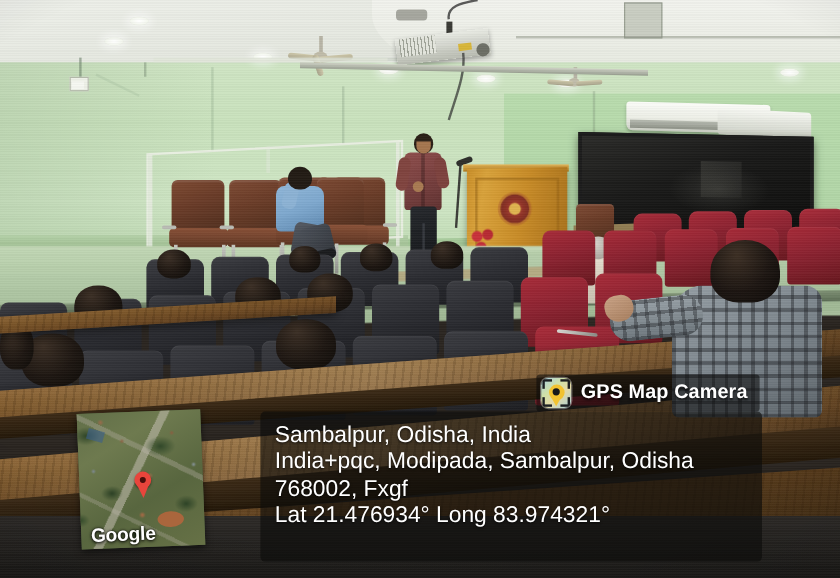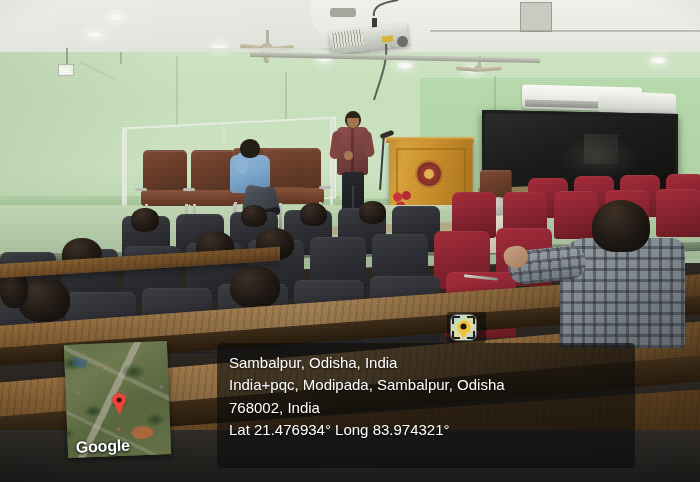--- a/index.html
+++ b/index.html
@@ -497,21 +497,21 @@
   }
 
   .gmc-panel {
     position:absolute; left:217px; top:343px; width:418px; height:125px;
     background:rgba(12,11,10,.62);
     border-radius:4px;
     padding:9px 0 0 12px;
     box-sizing:border-box;
   }
   .gmc-line {
-    color:#fff; font-size:15px; line-height:22.3px;
+    color:#fff; font-size:19px; line-height:22.3px;
     white-space:nowrap; text-shadow:0 1px 2px rgba(0,0,0,.75);
   }
 
   .gmc-map {
     position:absolute; left:66px; top:343px; width:103px; height:113px;
     transform:rotate(-2.2deg);
     overflow:hidden;
     box-shadow:0 2px 6px rgba(0,0,0,.55);
     background:#4a5a3c;
   }
@@ -922,26 +922,27 @@
   </div>
 
   <div class="gmc-brand">
     <div class="gmc-logo">
       <div class="corner c1"></div>
       <div class="corner c2"></div>
       <div class="corner c3"></div>
       <div class="corner c4"></div>
       <div class="gmc-pin"></div>
     </div>
+    <div class="gmc-brand-text">GPS Map Camera</div>
   </div>
 
   <div class="gmc-panel">
     <div class="gmc-line">Sambalpur, Odisha, India</div>
     <div class="gmc-line">India+pqc, Modipada, Sambalpur, Odisha</div>
-    <div class="gmc-line">768002, India</div>
+    <div class="gmc-line">768002, Fxgf</div>
     <div class="gmc-line">Lat 21.476934° Long 83.974321°</div>
   </div>
 
   <div class="gmc-map">
     <div class="map-sat"></div>
     <div class="map-blue"></div>
     <div class="map-field"></div>
     <div class="map-pin"></div>
     <div class="map-google">Google</div>
   </div>

